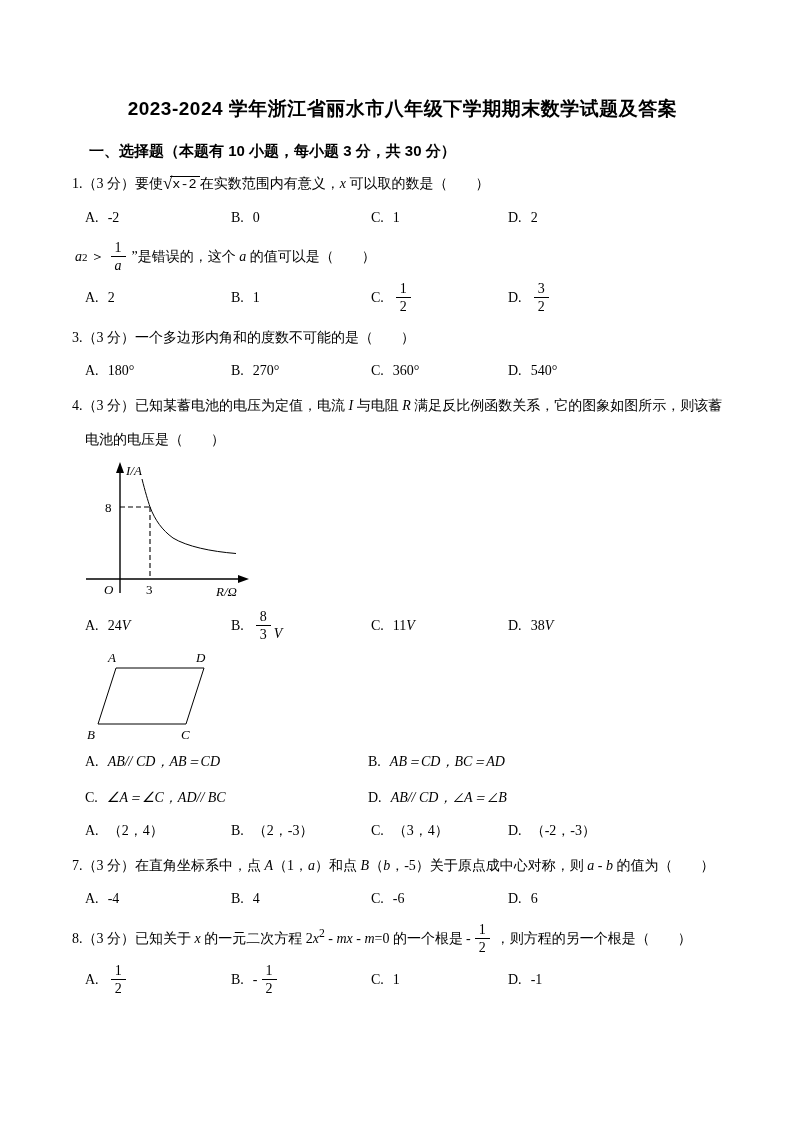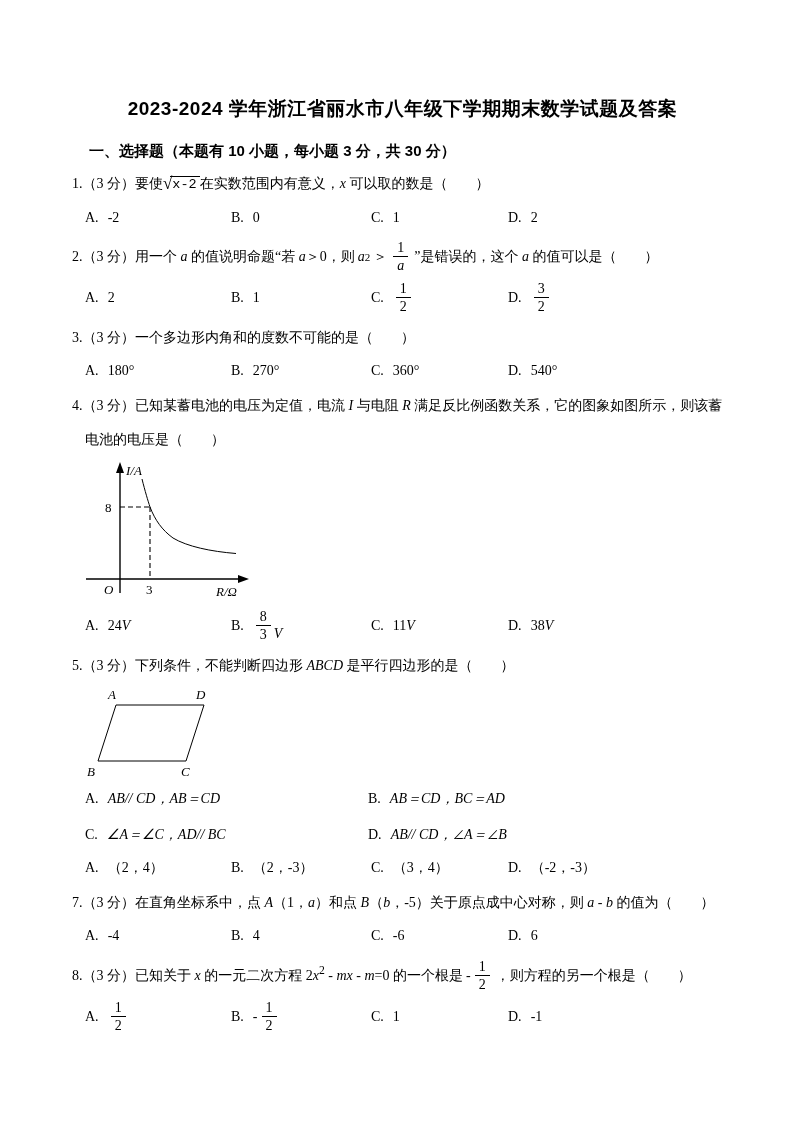--- a/index.html
+++ b/index.html
@@ -65,21 +65,21 @@
           <span class="txt">1</span>
         </span>
       <span class="opt">
           <span class="lab">D.</span>
           <span class="txt">2</span>
         </span>
     </div>
   </div>
 
   <div>
-    <div class="stem"><span>2.（3 分）用一个 <i>a</i> 的值说明命题“若 <i>a</i>＞0，则</span><span class="mathexp">
+    <div class="stem"><span class="mathexp">
           <i>a</i>
           <sup>2</sup>
           <span class="rel">＞</span>
           <span class="frac">
             <span class="num">1</span>
             <span class="den"><i>a</i></span>
           </span>
         </span><span>”是错误的，这个 <i>a</i> 的值可以是（　　）</span></div>
     <div class="opts4">
       <span class="opt">
@@ -169,21 +169,20 @@
         </span>
       <span class="opt">
           <span class="lab">D.</span>
           <span class="txt">38</span>
           <span class="unit">V</span>
         </span>
     </div>
   </div>
 
   <div>
-    <div class="stem">5.（3 分）下列条件，不能判断四边形 <i>ABCD</i> 是平行四边形的是（　　）</div>
     <div class="pgram-wrap">
       <svg width="132" height="94" viewBox="0 0 132 94">
         <polygon points="32,20 120,20 102,76 14,76" fill="none" stroke="#000" stroke-width="1"></polygon>
         <text x="24" y="14" class="it">A</text>
         <text x="112" y="14" class="it">D</text>
         <text x="3" y="91" class="it">B</text>
         <text x="97" y="91" class="it">C</text>
       </svg>
     </div>
     <div class="opts2x2">

